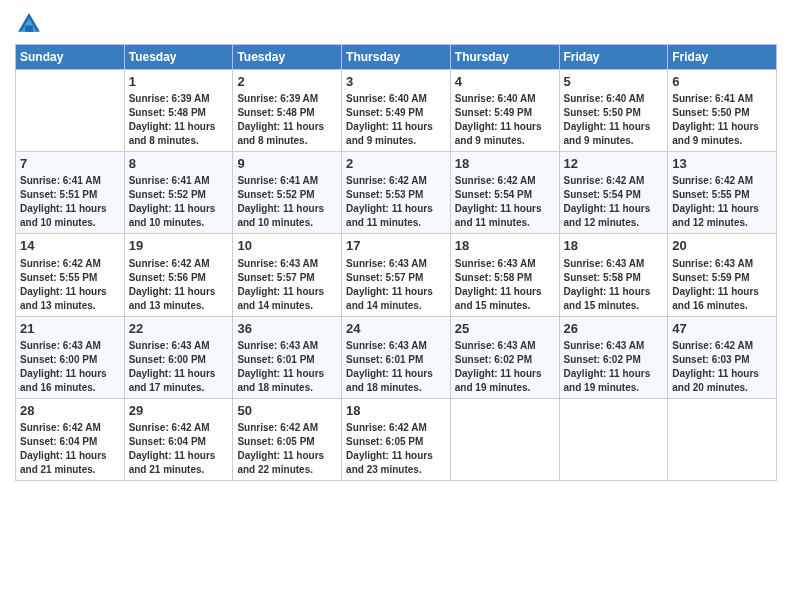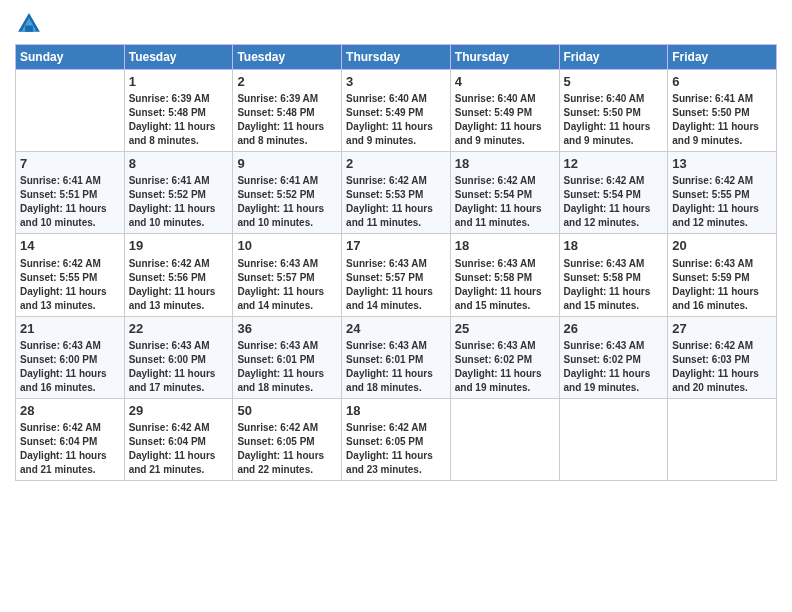--- a/index.html
+++ b/index.html
@@ -228,21 +228,21 @@
         </td>
         <td>
           <span class="day-num">25</span>
           <div class="day-info">Sunrise: 6:43 AM<br>Sunset: 6:02 PM<br>Daylight: 11 hours and 19 minutes.</div>
         </td>
         <td>
           <span class="day-num">26</span>
           <div class="day-info">Sunrise: 6:43 AM<br>Sunset: 6:02 PM<br>Daylight: 11 hours and 19 minutes.</div>
         </td>
         <td>
-          <span class="day-num">27</span>
+          <span class="day-num">47</span>
           <div class="day-info">Sunrise: 6:42 AM<br>Sunset: 6:03 PM<br>Daylight: 11 hours and 20 minutes.</div>
         </td>
       </tr>
       <tr>
         <td>
           <span class="day-num">28</span>
           <div class="day-info">Sunrise: 6:42 AM<br>Sunset: 6:04 PM<br>Daylight: 11 hours and 21 minutes.</div>
         </td>
         <td>
           <span class="day-num">29</span>

